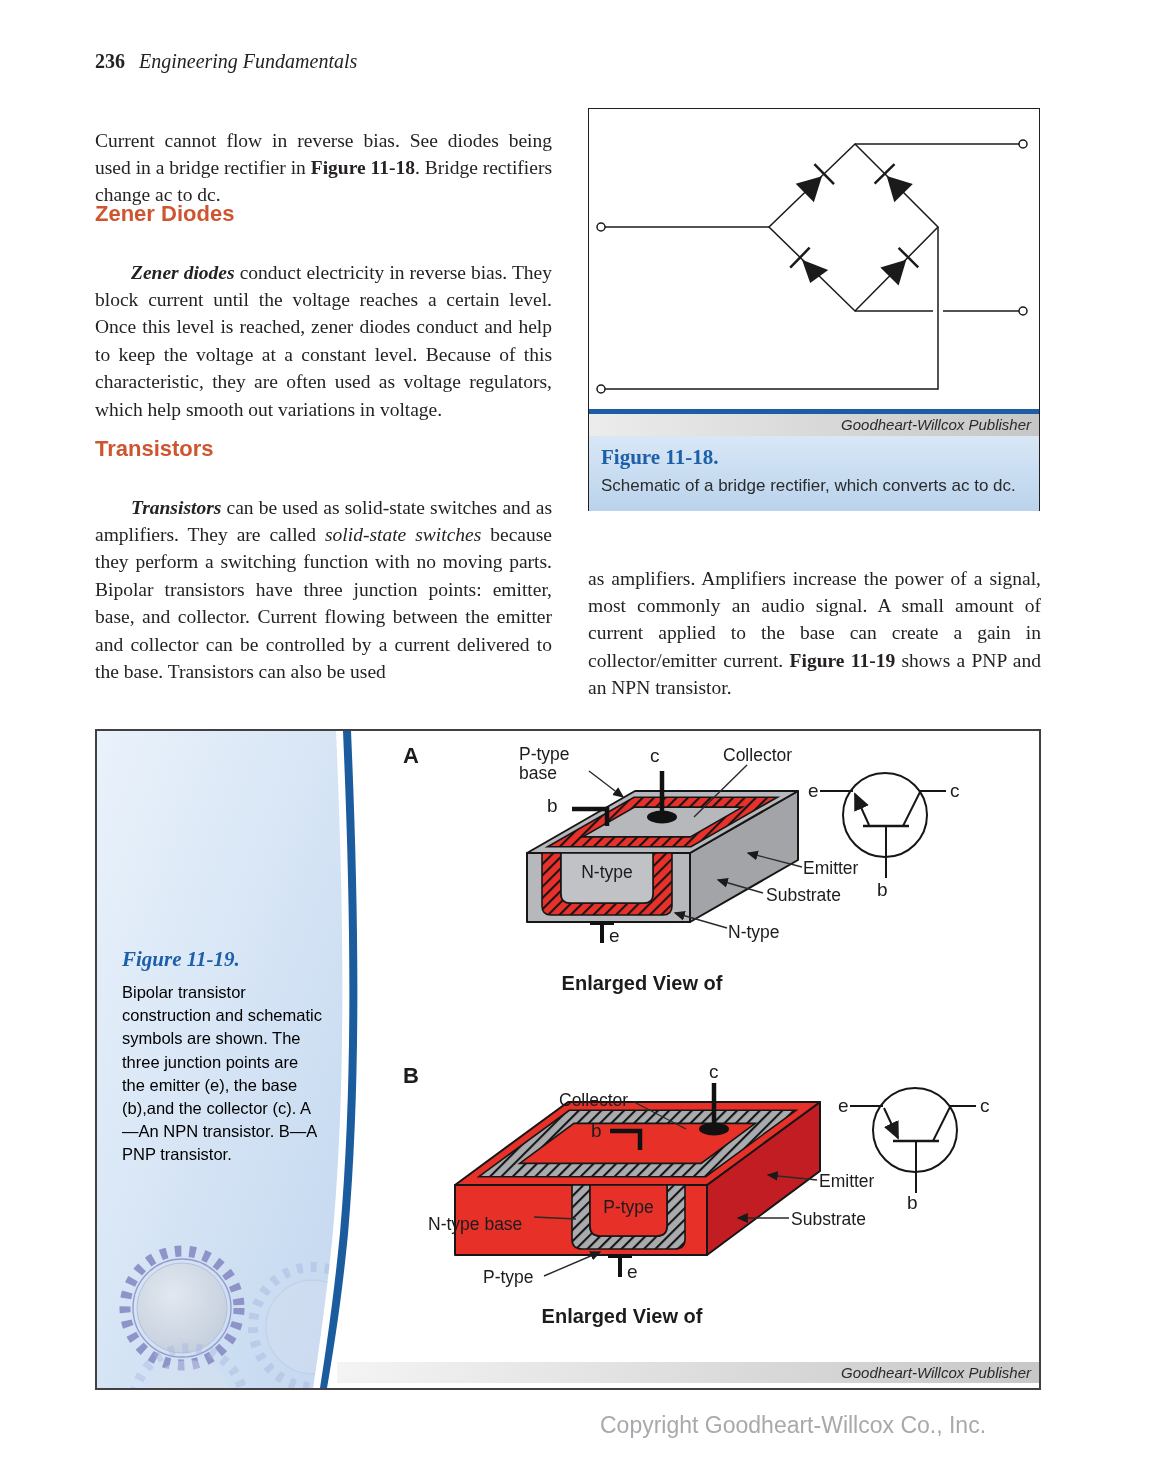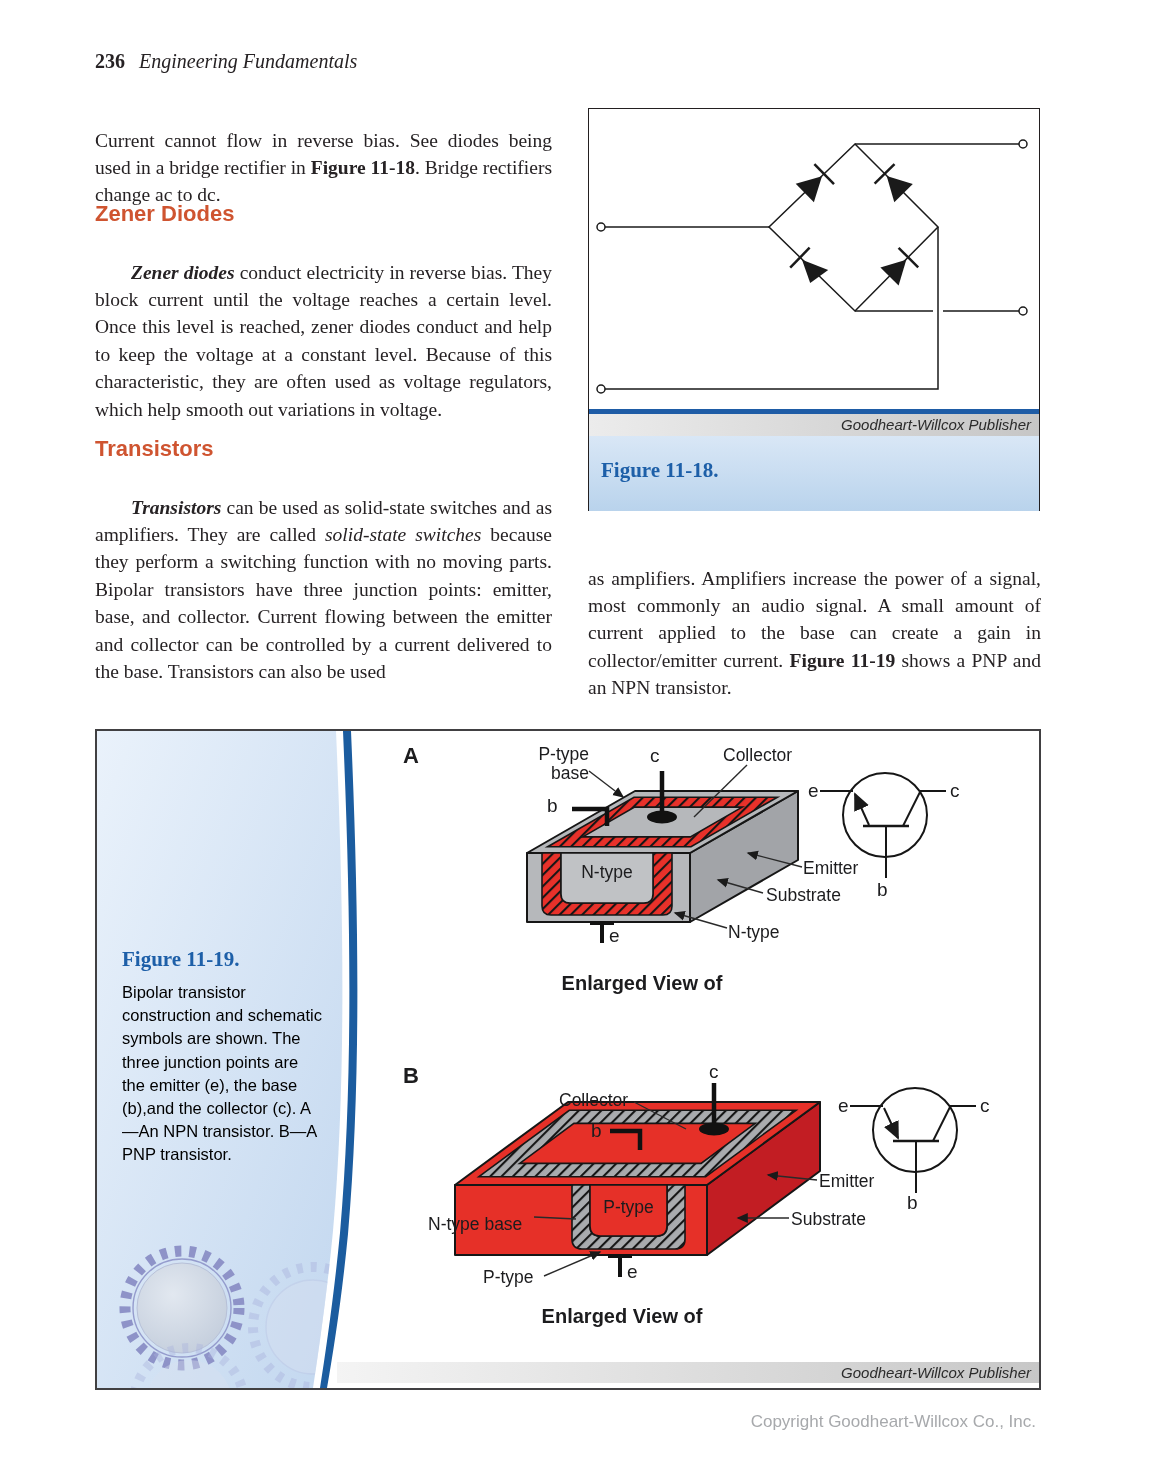--- a/index.html
+++ b/index.html
@@ -25,49 +25,49 @@
          box-sizing:border-box;background:#fff;}
   #fig18 .bluebar{position:absolute;left:0;top:300px;width:100%;height:5px;background:#1e5ca6;}
   .pubband{position:absolute;left:0;width:100%;height:22px;
            background:linear-gradient(to right,#ececec,#c6c6c6);
            font-family:"Liberation Sans","DejaVu Sans",sans-serif;font-style:italic;
            font-size:15px;color:#2b2b2b;text-align:right;line-height:22px;
            box-sizing:border-box;padding-right:8px;}
   #fig18 .pubband{top:305px;}
   #fig18 .capbox{position:absolute;left:0;top:327px;width:100%;height:74.5px;
            background:linear-gradient(to bottom,#d9e7f6,#b9d3ec);box-sizing:border-box;
-           padding:22px 12px;}
+           padding:9px 12px;}
   .figtitle{font-family:"Liberation Serif","DejaVu Serif",serif;font-weight:bold;
             font-size:21px;color:#1d5fa8;}
   .figcap{font-family:"Liberation Sans","DejaVu Sans",sans-serif;font-size:17px;
           color:#2b2b2b;margin-top:6px;}
   
   #fig19{left:95px;top:729px;width:946px;height:661px;border:2px solid #414042;
          box-sizing:border-box;background:#fff;}
   #fig19 svg{position:absolute;left:0;top:0;}
   .lbl{position:absolute;font-family:"Liberation Sans","DejaVu Sans",sans-serif;
        font-size:17.5px;color:#1c1c1e;white-space:nowrap;}
   .lbl.ltr{font-size:19px;}
   .lbl.panel{font-size:22px;font-weight:bold;}
-  .lbl.wrap{white-space:normal;text-align:right;line-height:19px;}
+  .lbl.wrap{white-space:normal;text-align:left;line-height:19px;}
   .viewcap{position:absolute;width:320px;text-align:center;
            font-family:"Liberation Sans","DejaVu Sans",sans-serif;font-weight:bold;
            font-size:20px;line-height:24px;color:#1c1c1e;}
-  #f19title{position:absolute;left:25px;top:216px;}
+  #f19title{position:absolute;left:25px;top:216px;font-style:italic;}
   #f19cap{position:absolute;left:25px;top:250px;width:202px;
           font-family:"Liberation Sans","DejaVu Sans",sans-serif;font-size:16.5px;
           line-height:23.2px;color:#000000;}
   #f19band{position:absolute;left:240px;right:0;top:631px;height:21px;
            background:linear-gradient(to right,#f4f4f4,#c7c7c7);
            font-family:"Liberation Sans","DejaVu Sans",sans-serif;font-style:italic;
            font-size:15px;color:#2b2b2b;text-align:right;line-height:21px;
            box-sizing:border-box;padding-right:8px;}
   
-  #ftr{left:600px;top:1412px;width:436px;text-align:right;
-       font-family:"Liberation Sans","DejaVu Sans",sans-serif;font-size:17px;color:#a7a9ac;}
+  #ftr{left:600px;top:1412px;width:436px;text-align:left;
+       font-family:"Liberation Sans","DejaVu Sans",sans-serif;font-size:23px;color:#a7a9ac;}
 </style>
 </head>
 <body>
 
 <div id="page">
 
   <div class="abs" id="hdr">
     <span class="num">236</span><span class="bk">Engineering Fundamentals</span>
   </div>
 
@@ -108,20 +108,21 @@
         <circle cx="12" cy="118" r="4"></circle>
         <circle cx="434" cy="35" r="4"></circle>
         <circle cx="434" cy="202" r="4"></circle>
         <circle cx="12" cy="280" r="4"></circle>
       </g>
     </svg>
     <div class="bluebar"></div>
     <div class="pubband">Goodheart-Willcox Publisher</div>
     <div class="capbox">
       <div class="figtitle">Figure 11-18.</div>
+      <div class="figcap">Schematic of a bridge rectifier, which converts ac to dc.</div>
     </div>
   </div>
 
   <div class="abs" id="fig19">
     <svg width="942" height="657" viewBox="0 0 942 657">
       <defs>
         <linearGradient id="sbGrad" x1="0" y1="0" x2="1" y2="1">
           <stop offset="0" stop-color="#eaf2fb"></stop>
             <stop offset="1" stop-color="#c2d7ef"></stop>
         </linearGradient>

